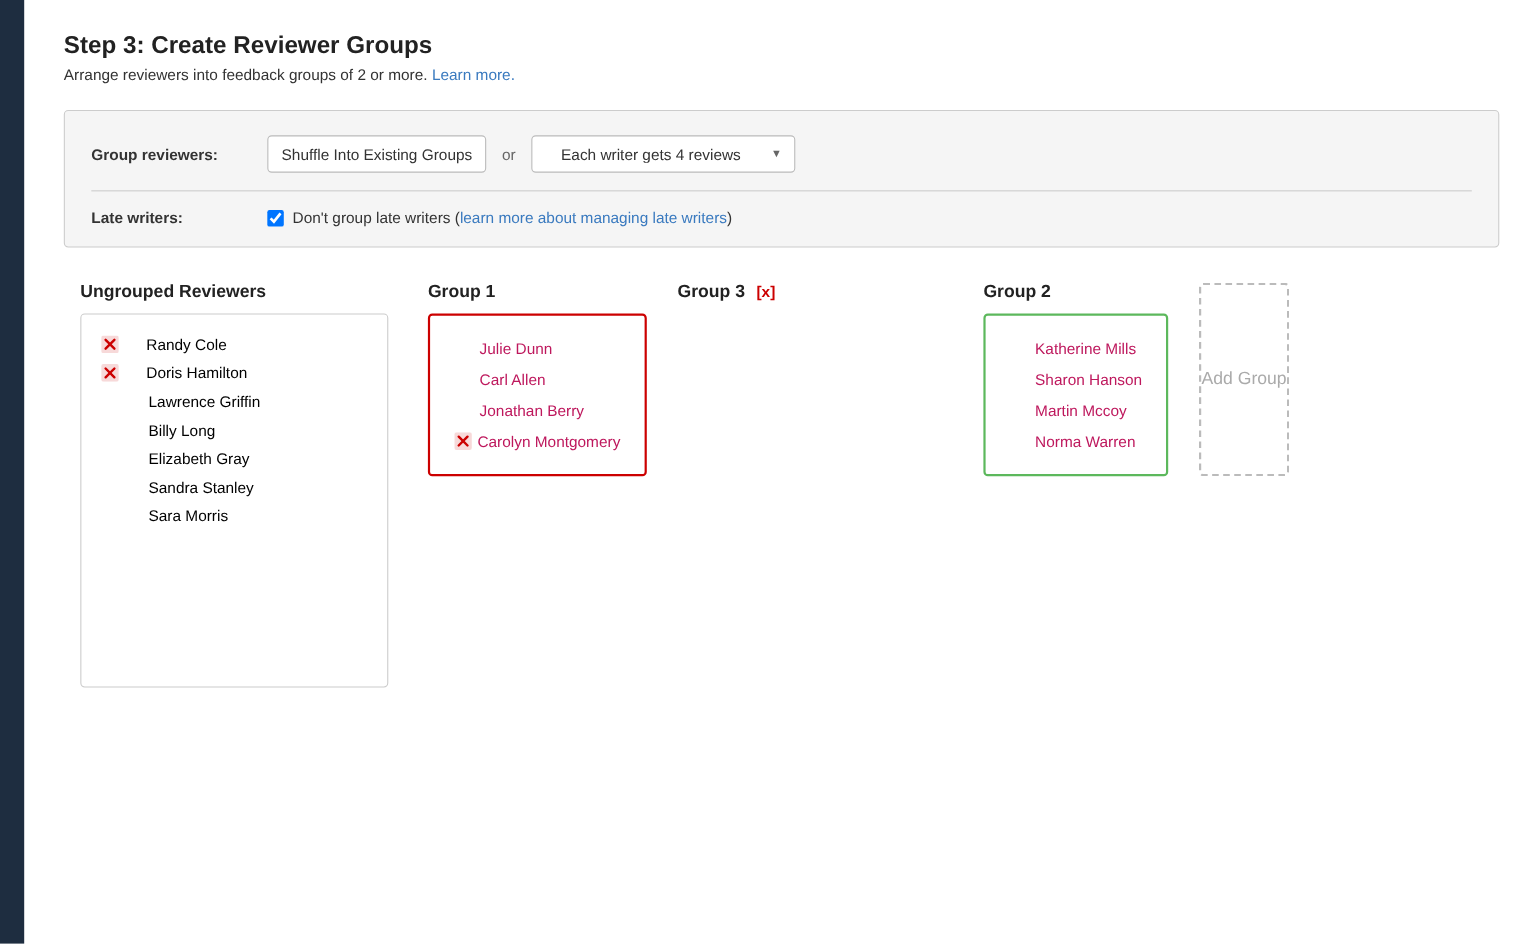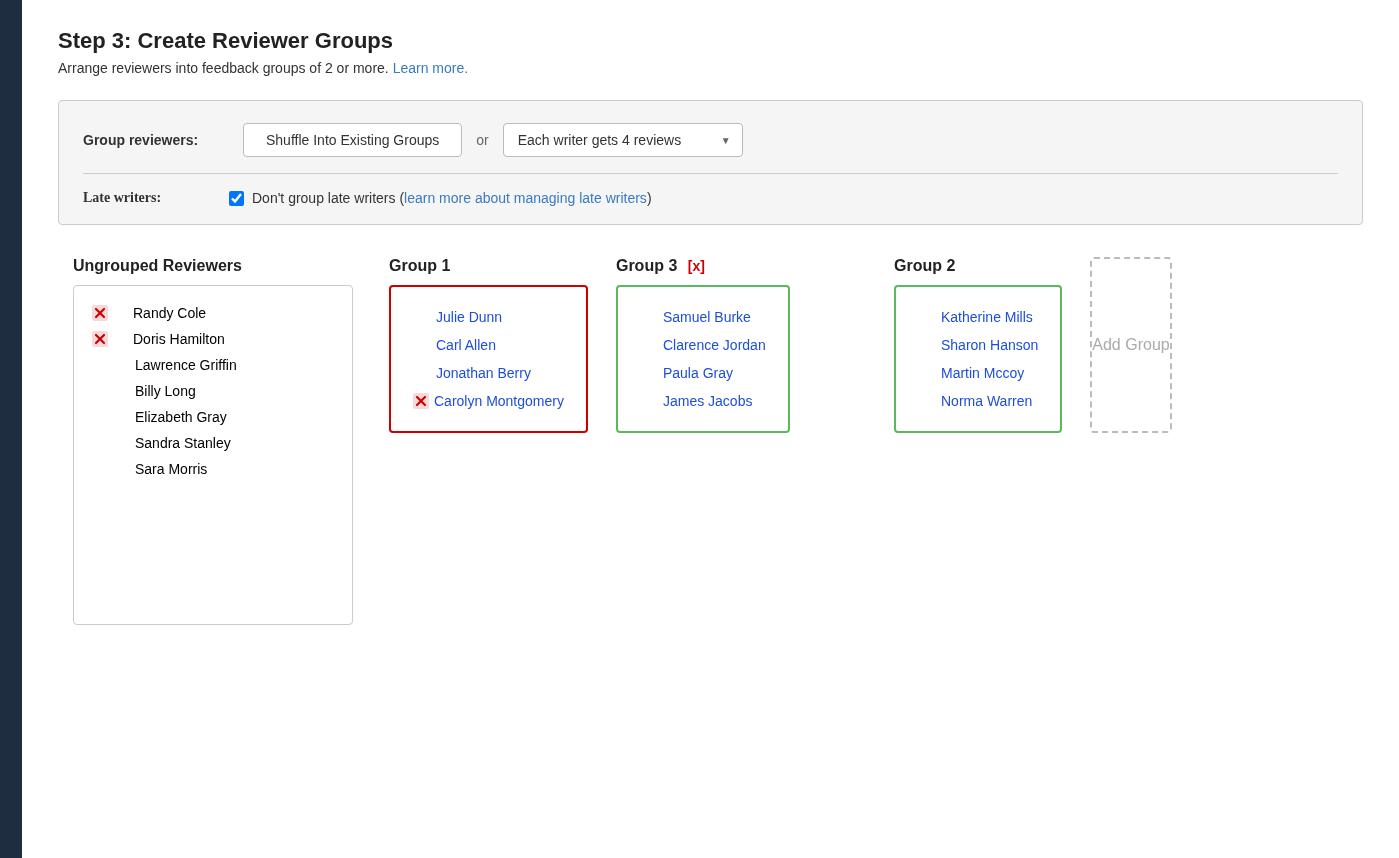--- a/index.html
+++ b/index.html
@@ -50,21 +50,21 @@
     .option-label {
       font-weight: bold;
       font-size: 14px;
       width: 160px;
       flex-shrink: 0;
     }
     .shuffle-btn {
       border: 1px solid #bbb;
       background: #fff;
       border-radius: 4px;
-      padding: 8px 22px;
+      padding: 8px 12px;
       font-size: 14px;
       cursor: pointer;
       color: #333;
       white-space: nowrap;
     }
     .or-text {
       margin: 0 14px;
       color: #666;
       font-size: 14px;
     }
@@ -72,20 +72,21 @@
       border: 1px solid #bbb;
       background: #fff;
       border-radius: 4px;
       padding: 8px 36px 8px 14px;
       font-size: 14px;
       color: #333;
       appearance: none;
       cursor: pointer;
       min-width: 240px;
       position: relative;
+      text-align: center;
     }
     .select-wrapper {
       position: relative;
       display: inline-block;
     }
     .select-wrapper::after {
       content: '▼';
       font-size: 10px;
       color: #666;
       position: absolute;
@@ -99,23 +100,22 @@
       border-top: 1px solid #ccc;
       margin: 10px 0 16px 0;
     }
     .late-row {
       display: flex;
       align-items: center;
     }
     .late-label {
       font-weight: bold;
       font-size: 14px;
-      width: 146px;
+      width: 160px;
       flex-shrink: 0;
-      font-family: Liberation Serif, serif;
     }
     .late-row input[type="checkbox"] {
       margin-right: 8px;
       width: 15px;
       height: 15px;
       cursor: pointer;
     }
     .late-text {
       font-size: 14px;
       color: #333;
@@ -179,21 +179,21 @@
       border: 2px solid #cc0000;
     }
     .group-box.green-border {
       border: 2px solid #5cb85c;
     }
     .group-box .person {
       display: flex;
       align-items: flex-start;
       padding: 6px 4px;
       font-size: 14px;
-      color: #1d4ed8;
+      color: #be185d;
     }
     .add-group-box {
       border: 2px dashed #bbb;
       border-radius: 4px;
       background: #fff;
       min-height: 160px;
       display: flex;
       align-items: center;
       justify-content: center;
       cursor: pointer;
@@ -325,38 +325,20 @@
     </svg>
               <span>Carolyn Montgomery</span>
             </div>
           </div>
       </div>
 
       <div class="group-block">
         <div class="group-title">
           <span>Group 3 </span><a href="#" class="delete-link">[x]</a>
         </div>
-        <div class="group-box green-border">
-            <div class="person">
-              <span style="display:inline-block;width:18px;margin-right:5px;flex-shrink:0;"></span>
-              <span>Samuel Burke</span>
-            </div>
-            <div class="person">
-              <span style="display:inline-block;width:18px;margin-right:5px;flex-shrink:0;"></span>
-              <span>Clarence Jordan</span>
-            </div>
-            <div class="person">
-              <span style="display:inline-block;width:18px;margin-right:5px;flex-shrink:0;"></span>
-              <span>Paula Gray</span>
-            </div>
-            <div class="person">
-              <span style="display:inline-block;width:18px;margin-right:5px;flex-shrink:0;"></span>
-              <span>James Jacobs</span>
-            </div>
-          </div>
       </div>
     </div>
 
     <div class="groups-right">
 
       <div class="group-block">
         <div class="group-title">
           <span>Group 2</span>
         </div>
         <div class="group-box green-border">

